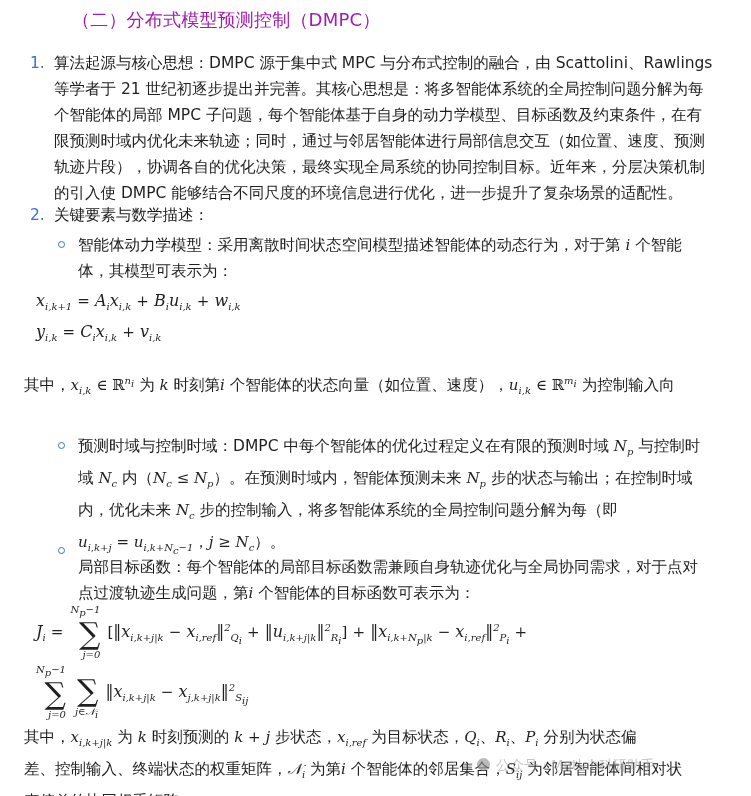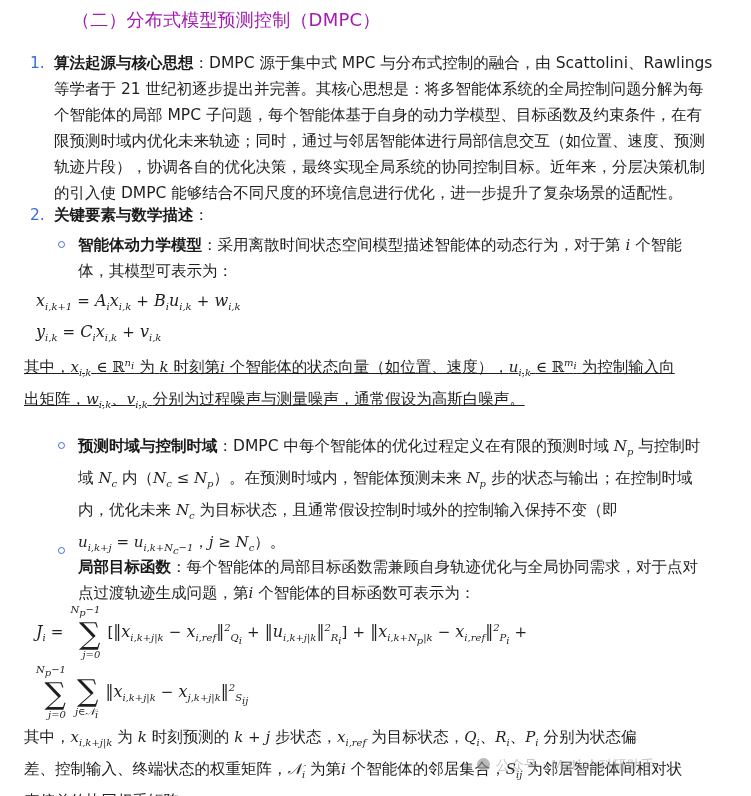--- a/index.html
+++ b/index.html
@@ -17,21 +17,21 @@
   .para {
     position: absolute; line-height: 26px; font-size: 15.5px; color: #1f1f1f;
   }
   .num {
     position: absolute; color: #3b6fd6; font-size: 15.5px; line-height: 26px;
   }
   .bullet {
     position: absolute; width: 5px; height: 5px; border: 1.6px solid #3b6fd6;
     border-radius: 50%;
   }
-  b, .b { font-weight: bold; color: #1a1a1a; }
+  b, .b { font-weight: normal; color: #1a1a1a; }
   .m { font-family: "DejaVu Serif", "Liberation Serif", serif; font-style: italic; font-size: 15px; }
   .mr { font-family: "DejaVu Serif", "Liberation Serif", serif; font-style: normal; font-size: 15px; }
   sub, sup { font-size: 10px; font-family: "DejaVu Serif", "Liberation Serif", serif; font-style: italic; }
   .eq {
     position: absolute; font-family: "DejaVu Serif", "Liberation Serif", serif; font-style: italic;
     font-size: 16px; color: #1f1f1f; white-space: nowrap;
   }
   .sum {
     display: inline-block; position: relative; text-align: right; vertical-align: middle;
     font-style: normal; margin: 12px 2px;
@@ -76,30 +76,29 @@
     <div>体，其模型可表示为：</div>
   </div>
 
   <div class="eq" style="left:36px; top:291px;">
     x<sub>i,k+1</sub> <span class="mr">=</span> A<sub>i</sub>x<sub>i,k</sub> <span class="mr">+</span> B<sub>i</sub>u<sub>i,k</sub> <span class="mr">+</span> w<sub>i,k</sub>
   </div>
   <div class="eq" style="left:36px; top:322px;">
     y<sub>i,k</sub> <span class="mr">=</span> C<sub>i</sub>x<sub>i,k</sub> <span class="mr">+</span> v<sub>i,k</sub>
   </div>
 
-  <div class="para" style="left:24px; top:350px; width:710px;text-decoration:underline;">
+  <div class="para" style="left:24px; top:368px; width:710px;">
     <div><span>其中，</span><span class="m">x<sub>i,k</sub> <span class="mr">∈ ℝ</span><sup>n<sub>i</sub></sup></span> <span>为</span> <span class="m">k</span> <span>时刻第</span><span class="m">i</span> <span>个智能体的状态向量（如位置、速度），</span><span class="m">u<sub>i,k</sub> <span class="mr">∈ ℝ</span><sup>m<sub>i</sub></sup></span> <span>为控制输入向</span></div>
-    <div><span>出矩阵，</span><span class="m">w<sub>i,k</sub></span><span>、</span><span class="m">v<sub>i,k</sub></span> <span>分别为过程噪声与测量噪声，通常假设为高斯白噪声。</span></div>
   </div>
 
   <span class="bullet" style="left:58px; top:442px;"></span>
   <div class="para" style="left:78px; top:433px; width:660px;">
     <div><b>预测时域与控制时域</b><span>：DMPC 中每个智能体的优化过程定义在有限的预测时域</span> <span class="m">N<sub>p</sub></span> <span>与控制时</span></div>
     <div><span>域</span> <span class="m">N<sub>c</sub></span> <span>内（</span><span class="m">N<sub>c</sub> <span class="mr">≤</span> N<sub>p</sub></span><span>）。在预测时域内，智能体预测未来</span> <span class="m">N<sub>p</sub></span> <span>步的状态与输出；在控制时域</span></div>
-    <div><span>内，优化未来</span> <span class="m">N<sub>c</sub></span> <span>为目标状态，且通常假设控制时域外的控制输入保持不变（即</span></div>
+    <div><span>内，优化未来</span> <span class="m">N<sub>c</sub></span> <span>步的控制输入，将多智能体系统的全局控制问题分解为每（即</span></div>
     <div><span class="m">u<sub>i,k+j</sub> <span class="mr">=</span> u<sub>i,k+N<sub>c</sub>−1</sub></span><span>，</span><span class="m">j <span class="mr">≥</span> N<sub>c</sub></span><span>）。</span></div>
   </div>
 
   <span class="bullet" style="left:58px; top:547px;"></span>
   <div class="para" style="left:78px; top:538px; width:660px;margin-top:16px;">
     <div><b>局部目标函数</b><span>：每个智能体的局部目标函数需兼顾自身轨迹优化与全局协同需求，对于点对</span></div>
     <div><span>点过渡轨迹生成问题，第</span><span class="m">i</span> <span>个智能体的目标函数可表示为：</span></div>
   </div>
 
   <div class="eq" style="left:36px; top:592px;">

